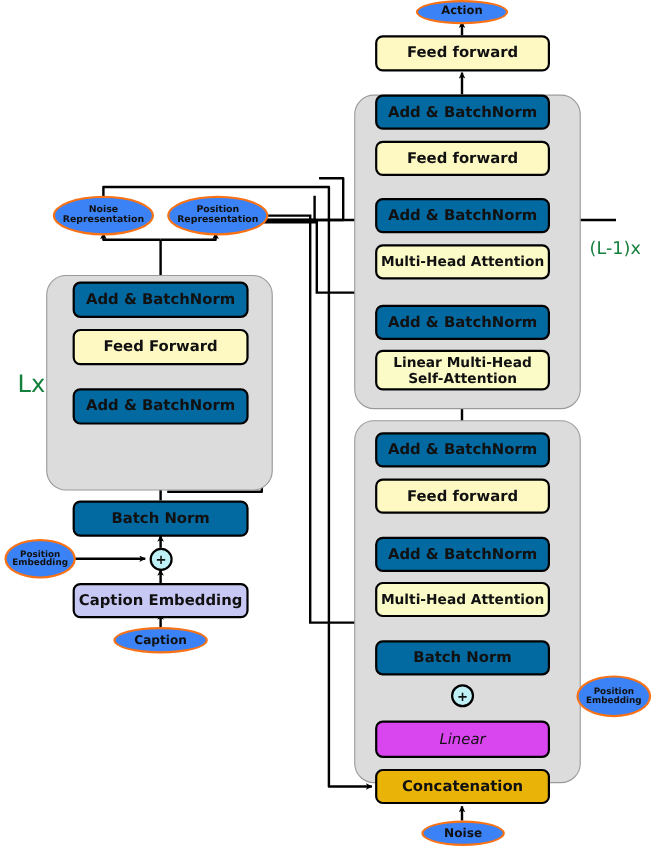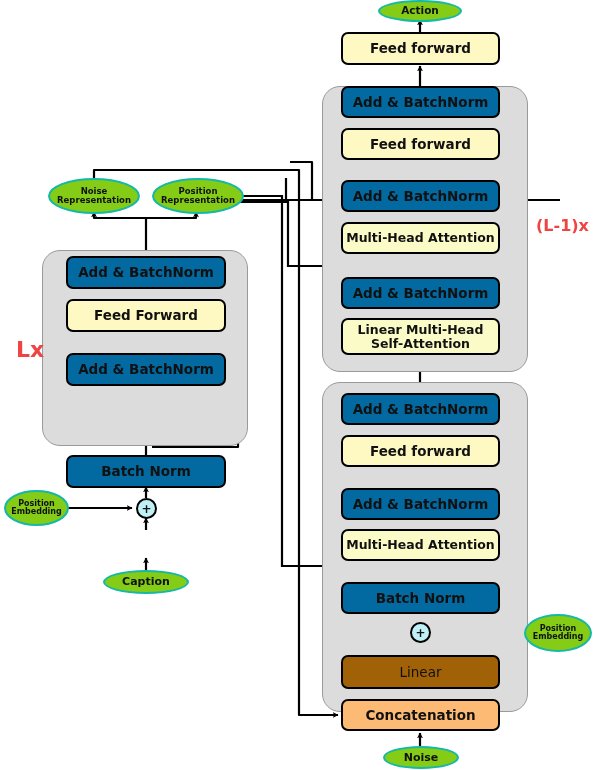--- a/index.html
+++ b/index.html
@@ -16,36 +16,36 @@
   .node{
     position:absolute;box-sizing:border-box;
     border:2.5px solid #000;border-radius:7px;
     display:flex;align-items:center;justify-content:center;text-align:center;
     font-weight:bold;color:#111;line-height:1.08;
   }
   .green{background:#0369a1;}
   .blue{background:#fef9c3;}
   .yellow{background:#fbfbc8;}
   .purple{background:#c8c8f5;}
-  .orange{background:#a16207;}
-  .pink{background:#fdba74;}
+  .orange{background:#d946ef;font-style:italic;}
+  .pink{background:#eab308;}
   .ellipse{
-    position:absolute;box-sizing:border-box;background:#84cc16;
-    border:2px solid #14b8a6;border-radius:50%;
+    position:absolute;box-sizing:border-box;background:#3b82f6;
+    border:2px solid #f97316;border-radius:50%;
     display:flex;align-items:center;justify-content:center;text-align:center;
     font-weight:bold;color:#111;line-height:1.05;
   }
   .plus{
     position:absolute;box-sizing:border-box;background:#bff0f5;
     border:2px solid #000;border-radius:50%;
     display:flex;align-items:center;justify-content:center;
     font-weight:bold;color:#111;
   }
   .lbl{
-    position:absolute;color:#ef4444;font-weight:bold;
+    position:absolute;color:#15803d;font-weight:normal;
     white-space:nowrap;
   }
 </style>
 </head>
 <body>
 
 <div id="canvas">
 
   <svg class="wires" viewBox="0 0 596 770" xmlns="http://www.w3.org/2000/svg">
     <defs>
@@ -159,20 +159,21 @@
 
   <div class="node green" style="left:66px;top:353px;width:160px;height:33px;font-size:13.5px;">Add &amp; BatchNorm</div>
 
 
   <div class="node green" style="left:66px;top:455px;width:160px;height:33px;font-size:13.5px;">Batch Norm</div>
 
   <div class="ellipse" style="left:4px;top:490px;width:65px;height:36px;font-size:8px;padding:0 4px;">Position Embedding</div>
 
   <div class="plus" style="left:136px;top:498px;width:21px;height:21px;font-size:12px;">+</div>
 
+  <div class="node purple" style="left:66px;top:530px;width:160px;height:32px;font-size:13.5px;">Caption Embedding</div>
 
   <div class="ellipse" style="left:103px;top:570px;width:86px;height:24px;font-size:11px;">Caption</div>
 
   <div class="grp" style="left:322px;top:86px;width:206px;height:286px;"></div>
 
   <div class="grp" style="left:322px;top:382px;width:206px;height:330px;"></div>
 
   <div class="lbl" style="left:536px;top:216px;font-size:16px;">(L-1)x</div>
 
   <div class="ellipse" style="left:378px;top:0px;width:84px;height:22px;font-size:10.5px;">Action</div>

